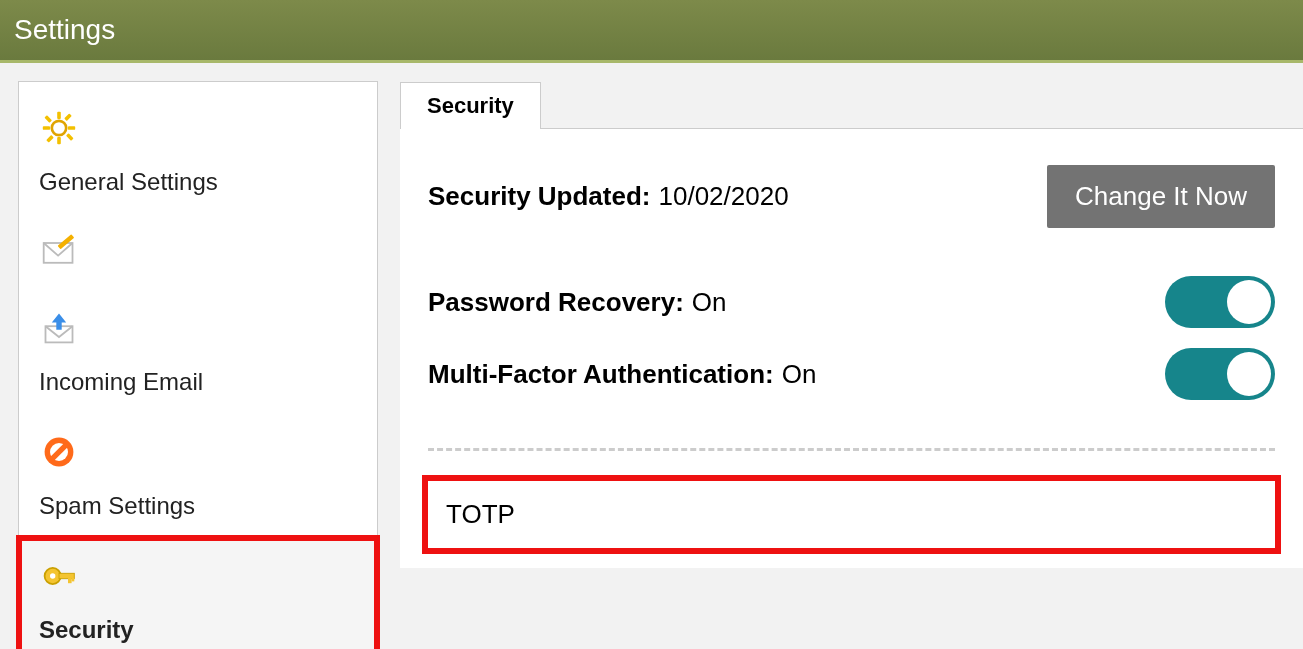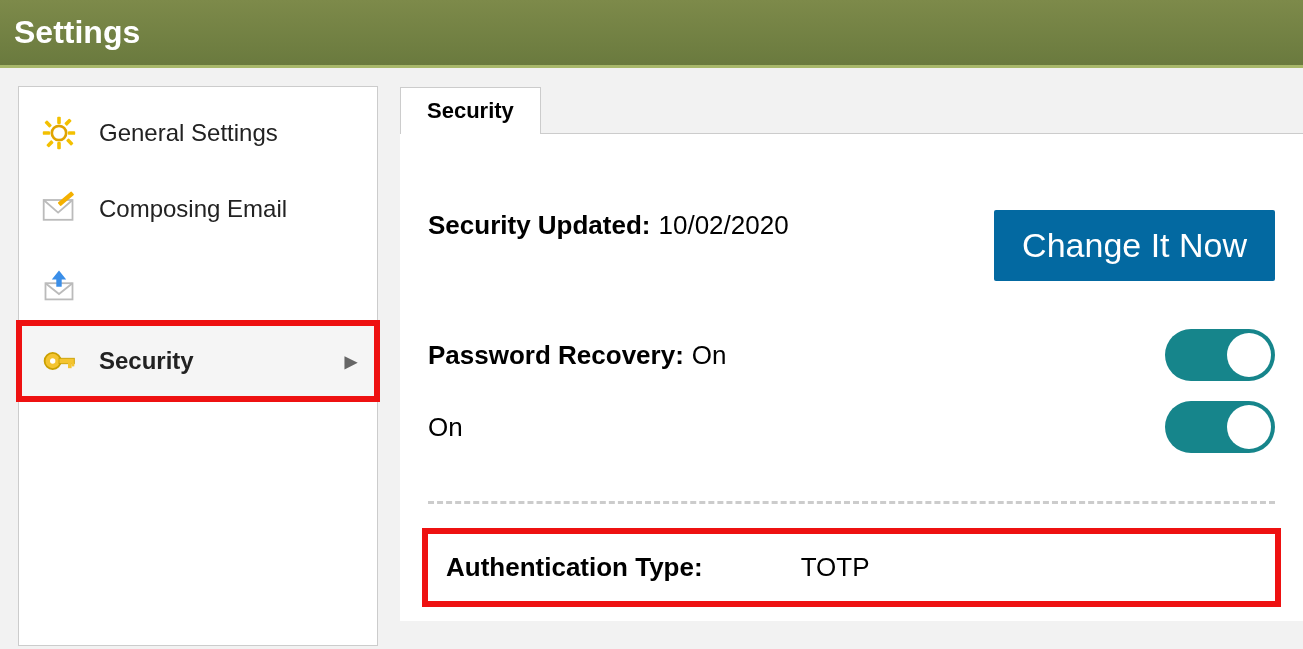--- a/index.html
+++ b/index.html
@@ -10,44 +10,44 @@
       height: 649px;
       overflow: hidden;
     }
     .header {
       background: linear-gradient(#7d8a4a, #6a7a3e);
       border-bottom: 3px solid #a8b86a;
       padding: 14px 18px 14px 14px;
     }
     .header h1 {
       color: #fff;
-      font-size: 32px;
-      font-weight: bold;
+      font-size: 28px;
+      font-weight: normal;
     }
     .content {
       display: flex;
       padding: 18px 0 0 18px;
       gap: 22px;
     }
     .sidebar {
       width: 360px;
       background: #fff;
       border: 1px solid #ccc;
       padding-top: 8px;
       height: 560px;
     }
     .sidebar-item {
       display: flex;
-      align-items: center;
       gap: 20px;
       padding: 18px 20px;
       cursor: pointer;
       font-size: 24px;
       color: #222;
       position: relative;
+      flex-direction: column;
     }
     .sidebar-item.active {
       background: #f5f5f5;
       font-weight: bold;
     }
     .sidebar-item.highlight {
       outline: 6px solid #e11;
       outline-offset: -3px;
     }
     .sidebar-item .arrow {
@@ -87,29 +87,28 @@
     }
     .row {
       display: flex;
       align-items: center;
       font-size: 26px;
       margin-bottom: 48px;
     }
     .row.compact { margin-bottom: 20px; align-items: center; }
     .label-strong { font-weight: bold; margin-right: 8px; }
     .btn {
-      background: #0369a1;
+      background: #737373;
       color: #fff;
       border: none;
-      font-size: 34px;
+      font-size: 26px;
       padding: 16px 28px;
       cursor: pointer;
       margin-left: auto;
       border-radius: 2px;
-      margin-top: 40px;
     }
     .btn.small { padding: 12px 24px; }
     .toggle {
       margin-left: auto;
       width: 110px;
       height: 52px;
       background: #16858b;
       border-radius: 26px;
       position: relative;
       cursor: pointer;
@@ -169,33 +168,43 @@
     </div>
 
     <div class="sidebar-item">
       <span class="icon-wrap">
         <svg viewBox="0 0 40 40" width="36" height="36">
           <rect x="3" y="10" width="32" height="22" fill="#fff" stroke="#bbb" stroke-width="2"></rect>
           <polyline points="3,10 19,24 35,10" fill="none" stroke="#bbb" stroke-width="2"></polyline>
           <rect x="18" y="6" width="20" height="5" rx="1" transform="rotate(-40 28 9)" fill="#f4b000"></rect>
         </svg>
       </span>
-      <span>Composing Email</span>
     </div>
 
     <div class="sidebar-item">
       <span class="icon-wrap">
         <svg viewBox="0 0 40 40" width="36" height="36">
           <rect x="5" y="18" width="30" height="18" fill="#fff" stroke="#bbb" stroke-width="2"></rect>
           <polyline points="5,18 20,30 35,18" fill="none" stroke="#bbb" stroke-width="2"></polyline>
           <polygon points="20,4 28,14 23,14 23,22 17,22 17,14 12,14" fill="#3a8ee8"></polygon>
         </svg>
       </span>
-    </div>
-
+      <span>Incoming Email</span>
+    </div>
+
+    <div class="sidebar-item">
+      <span class="icon-wrap">
+        <svg viewBox="0 0 40 40" width="36" height="36">
+          <circle cx="20" cy="20" r="16" fill="#ff6a1a"></circle>
+          <circle cx="20" cy="20" r="10" fill="#fff"></circle>
+          <rect x="8" y="17" width="24" height="6" fill="#ff6a1a" transform="rotate(-45 20 20)"></rect>
+        </svg>
+      </span>
+      <span>Spam Settings</span>
+    </div>
 
     <div class="sidebar-item active highlight">
       <span class="icon-wrap">
         <svg viewBox="0 0 40 40" width="36" height="36">
           <circle cx="13" cy="20" r="9" fill="#f4c430" stroke="#caa000" stroke-width="2"></circle>
           <circle cx="13" cy="20" r="3" fill="#fff"></circle>
           <rect x="20" y="17" width="17" height="6" fill="#f4c430" stroke="#caa000" stroke-width="1"></rect>
           <rect x="30" y="22" width="4" height="6" fill="#f4c430"></rect>
           <rect x="34" y="22" width="3" height="4" fill="#f4c430"></rect>
         </svg>
@@ -220,28 +229,28 @@
 
       <div class="row compact">
         <span class="label-strong">Password Recovery:</span>
         <span>On</span>
         <div class="toggle">
           <div class="knob"></div>
         </div>
       </div>
 
       <div class="row">
+        <span class="label-strong">Multi-Factor Authentication:</span>
         <span>On</span>
         <div class="toggle">
           <div class="knob"></div>
         </div>
       </div>
 
       <hr class="divider">
 
       <div class="auth-block">
-        <span class="label-strong">Authentication Type:</span>
         <span>TOTP</span>
       </div>
 
     </div>
   </div>
 </div>
 
 </body></html>

